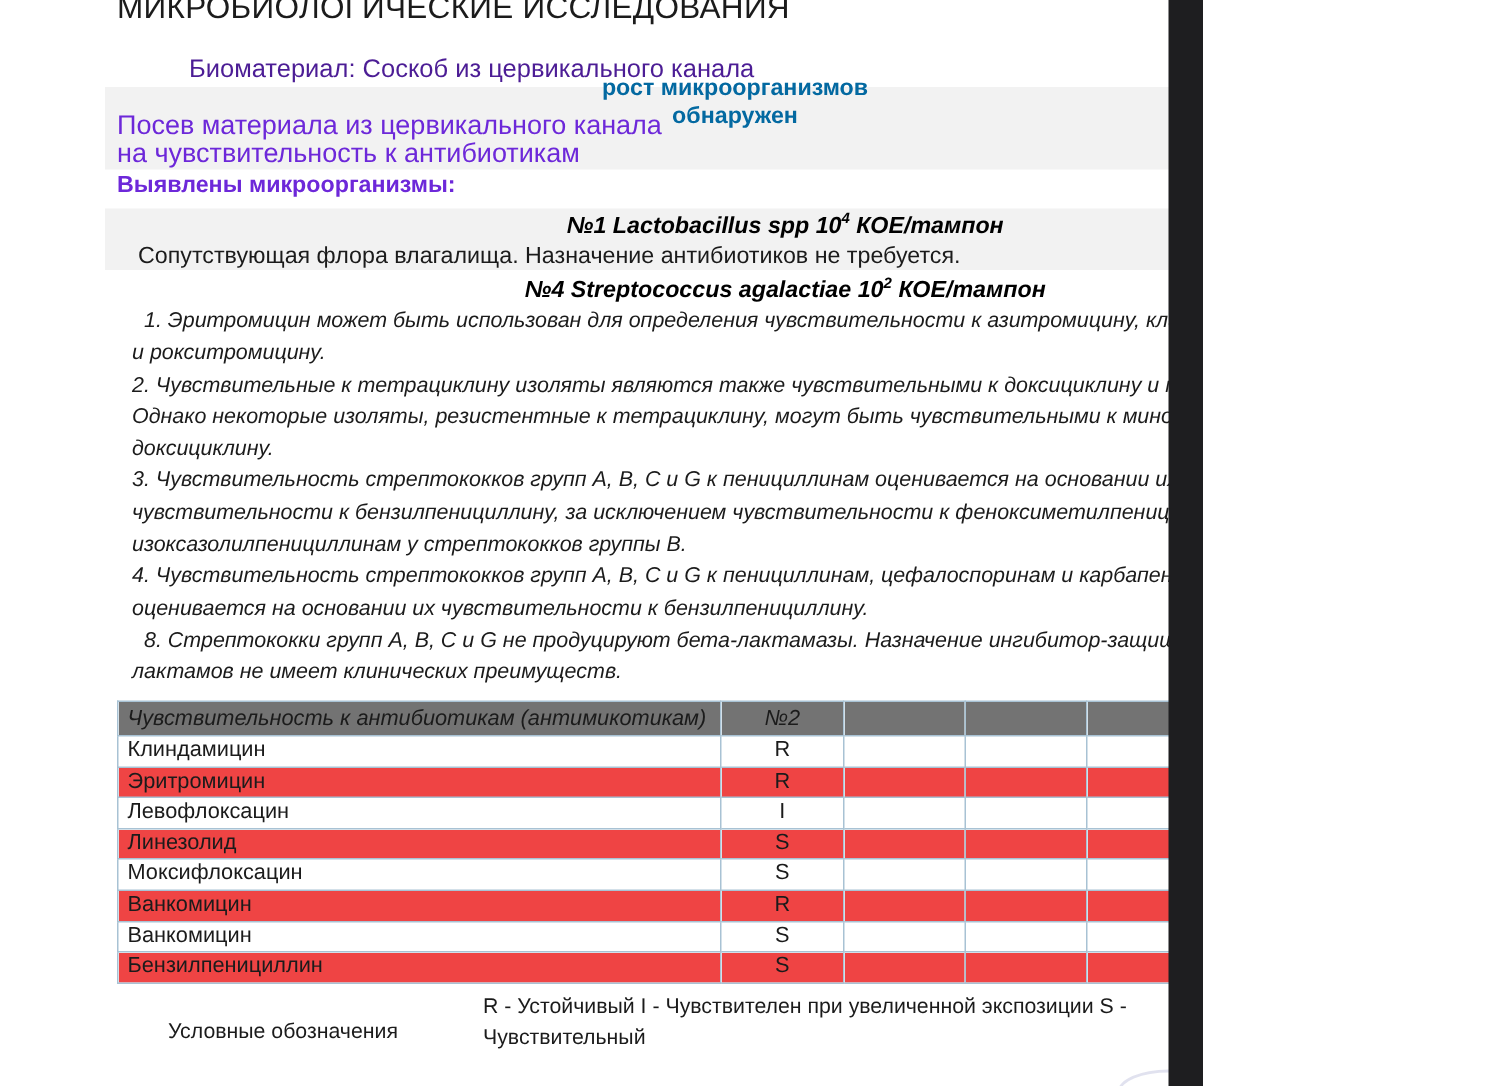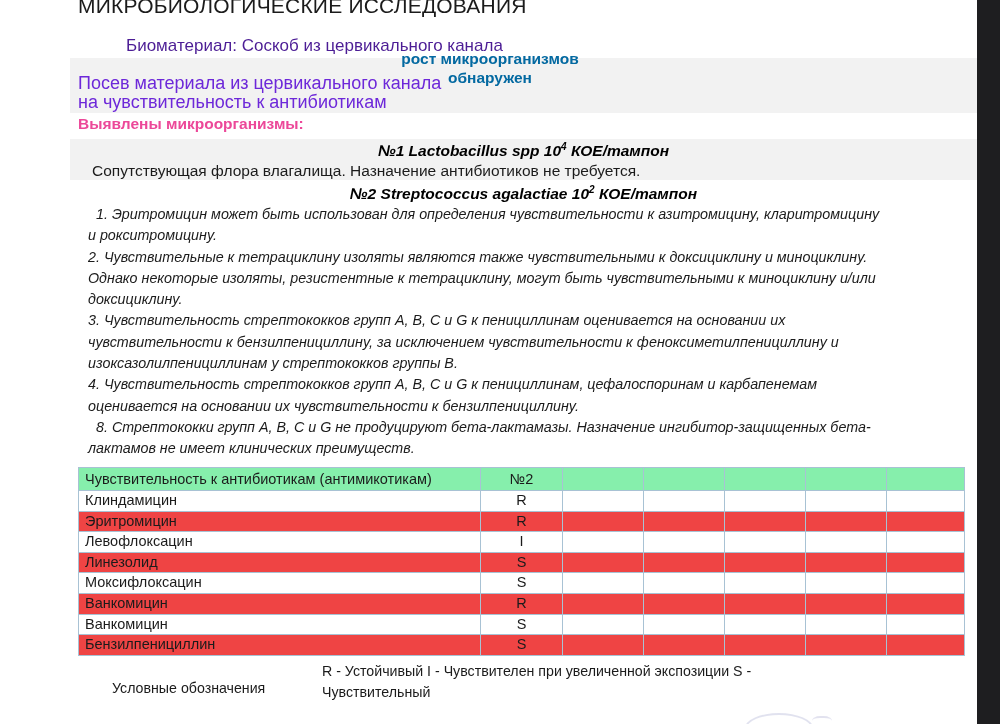--- a/index.html
+++ b/index.html
@@ -8,21 +8,21 @@
     padding: 0;
     background: #ffffff;
   }
   body {
     font-family: "Liberation Sans", "DejaVu Sans", sans-serif;
     color: #1a1a1a;
     -webkit-font-smoothing: antialiased;
   }
   .page {
     position: relative;
-    width: 1000px;
+    width: 802px;
     height: 724px;
     overflow: hidden;
     background: #ffffff;
   }
   
   .edge-strip {
     position: absolute;
     top: 0;
     right: 0;
     width: 23px;
@@ -89,21 +89,21 @@
     line-height: 18.5px;
     font-weight: bold;
     color: #0369a1;
   }
   .detected-label {
     position: absolute;
     left: 78px;
     top: 115px;
     font-size: 15.5px;
     font-weight: bold;
-    color: #ec4899;
+    color: #6d28d9;
     white-space: nowrap;
   }
 
   
   .org-band {
     position: absolute;
     left: 70px;
     top: 139px;
     width: 907px;
     height: 41px;
@@ -172,21 +172,22 @@
     height: 19.6px;
     line-height: 19.6px;
     background: #ffffff;
     overflow: hidden;
     white-space: nowrap;
   }
   .ab-table tr.zebra td { background: #ef4444; }
   .ab-table tr.head td {
     height: 22px;
     line-height: 22px;
-    background: #86efac;
+    background: #737373;
+    font-style: italic;
   }
   .ab-table td.val {
     text-align: center;
     padding-left: 0;
   }
   .col-name  { width: 402px; }
   .col-val   { width: 81px; }
   .col-blank { width: 81px; }
   .col-last  { width: 78px; }
 
@@ -249,21 +250,21 @@
     <div class="detected-label">Выявлены микроорганизмы:</div>
 
     <div class="org-band"></div>
     <div class="org-title" id="org1-title">
       <span>№1 Lactobacillus spp 10</span><sup>4</sup>
       <span>КОЕ/тампон</span>
     </div>
     <div id="org1-note">Сопутствующая флора влагалища. Назначение антибиотиков не требуется.</div>
 
     <div class="org-title" id="org2-title">
-      <span>№2 Streptococcus agalactiae 10</span><sup>2</sup>
+      <span>№4 Streptococcus agalactiae 10</span><sup>2</sup>
       <span>КОЕ/тампон</span>
     </div>
 
     <div class="notes">
       <p class="indent">1. Эритромицин может быть использован для определения чувствительности к азитромицину, кларитромицину и рокситромицину.</p>
       <p>2. Чувствительные к тетрациклину изоляты являются также чувствительными к доксициклину и миноциклину. Однако некоторые изоляты, резистентные к тетрациклину, могут быть чувствительными к миноциклину и/или доксициклину.</p>
       <p>3. Чувствительность стрептококков групп A, B, C и G к пенициллинам оценивается на основании их чувствительности к бензилпенициллину, за исключением чувствительности к феноксиметилпенициллину и изоксазолилпенициллинам у стрептококков группы B.</p>
       <p>4. Чувствительность стрептококков групп A, B, C и G к пенициллинам, цефалоспоринам и карбапенемам оценивается на основании их чувствительности к бензилпенициллину.</p>
       <p class="indent">8. Стрептококки групп A, B, C и G не продуцируют бета-лактамазы. Назначение ингибитор-защищенных бета-лактамов не имеет клинических преимуществ.</p>
     </div>

